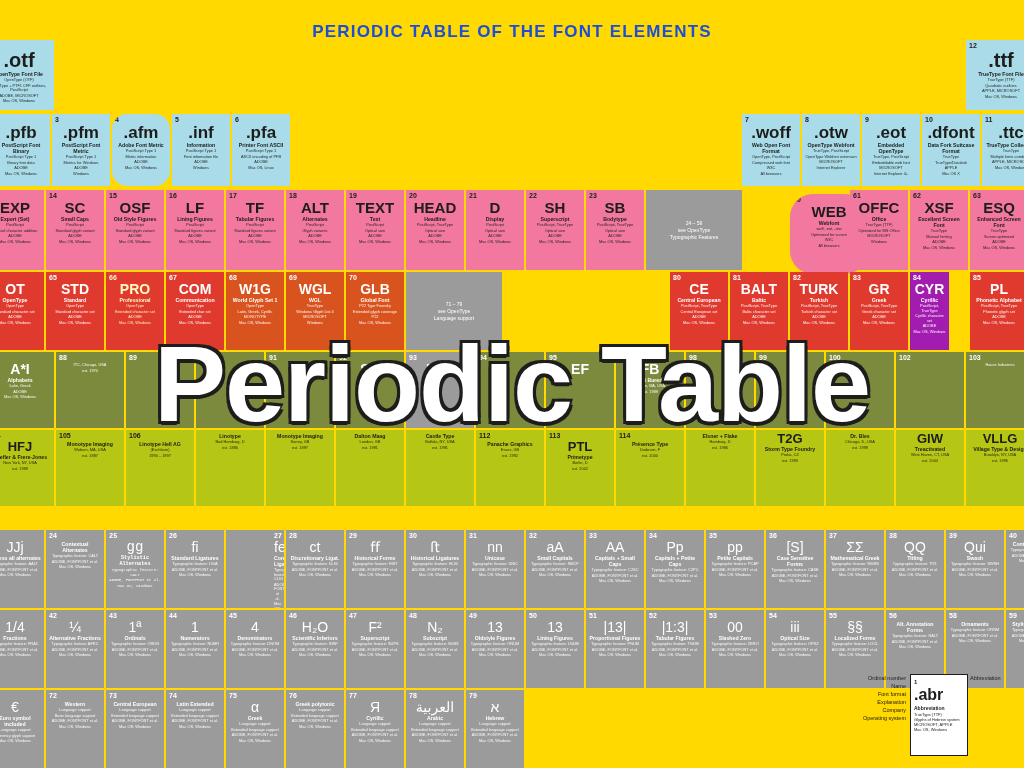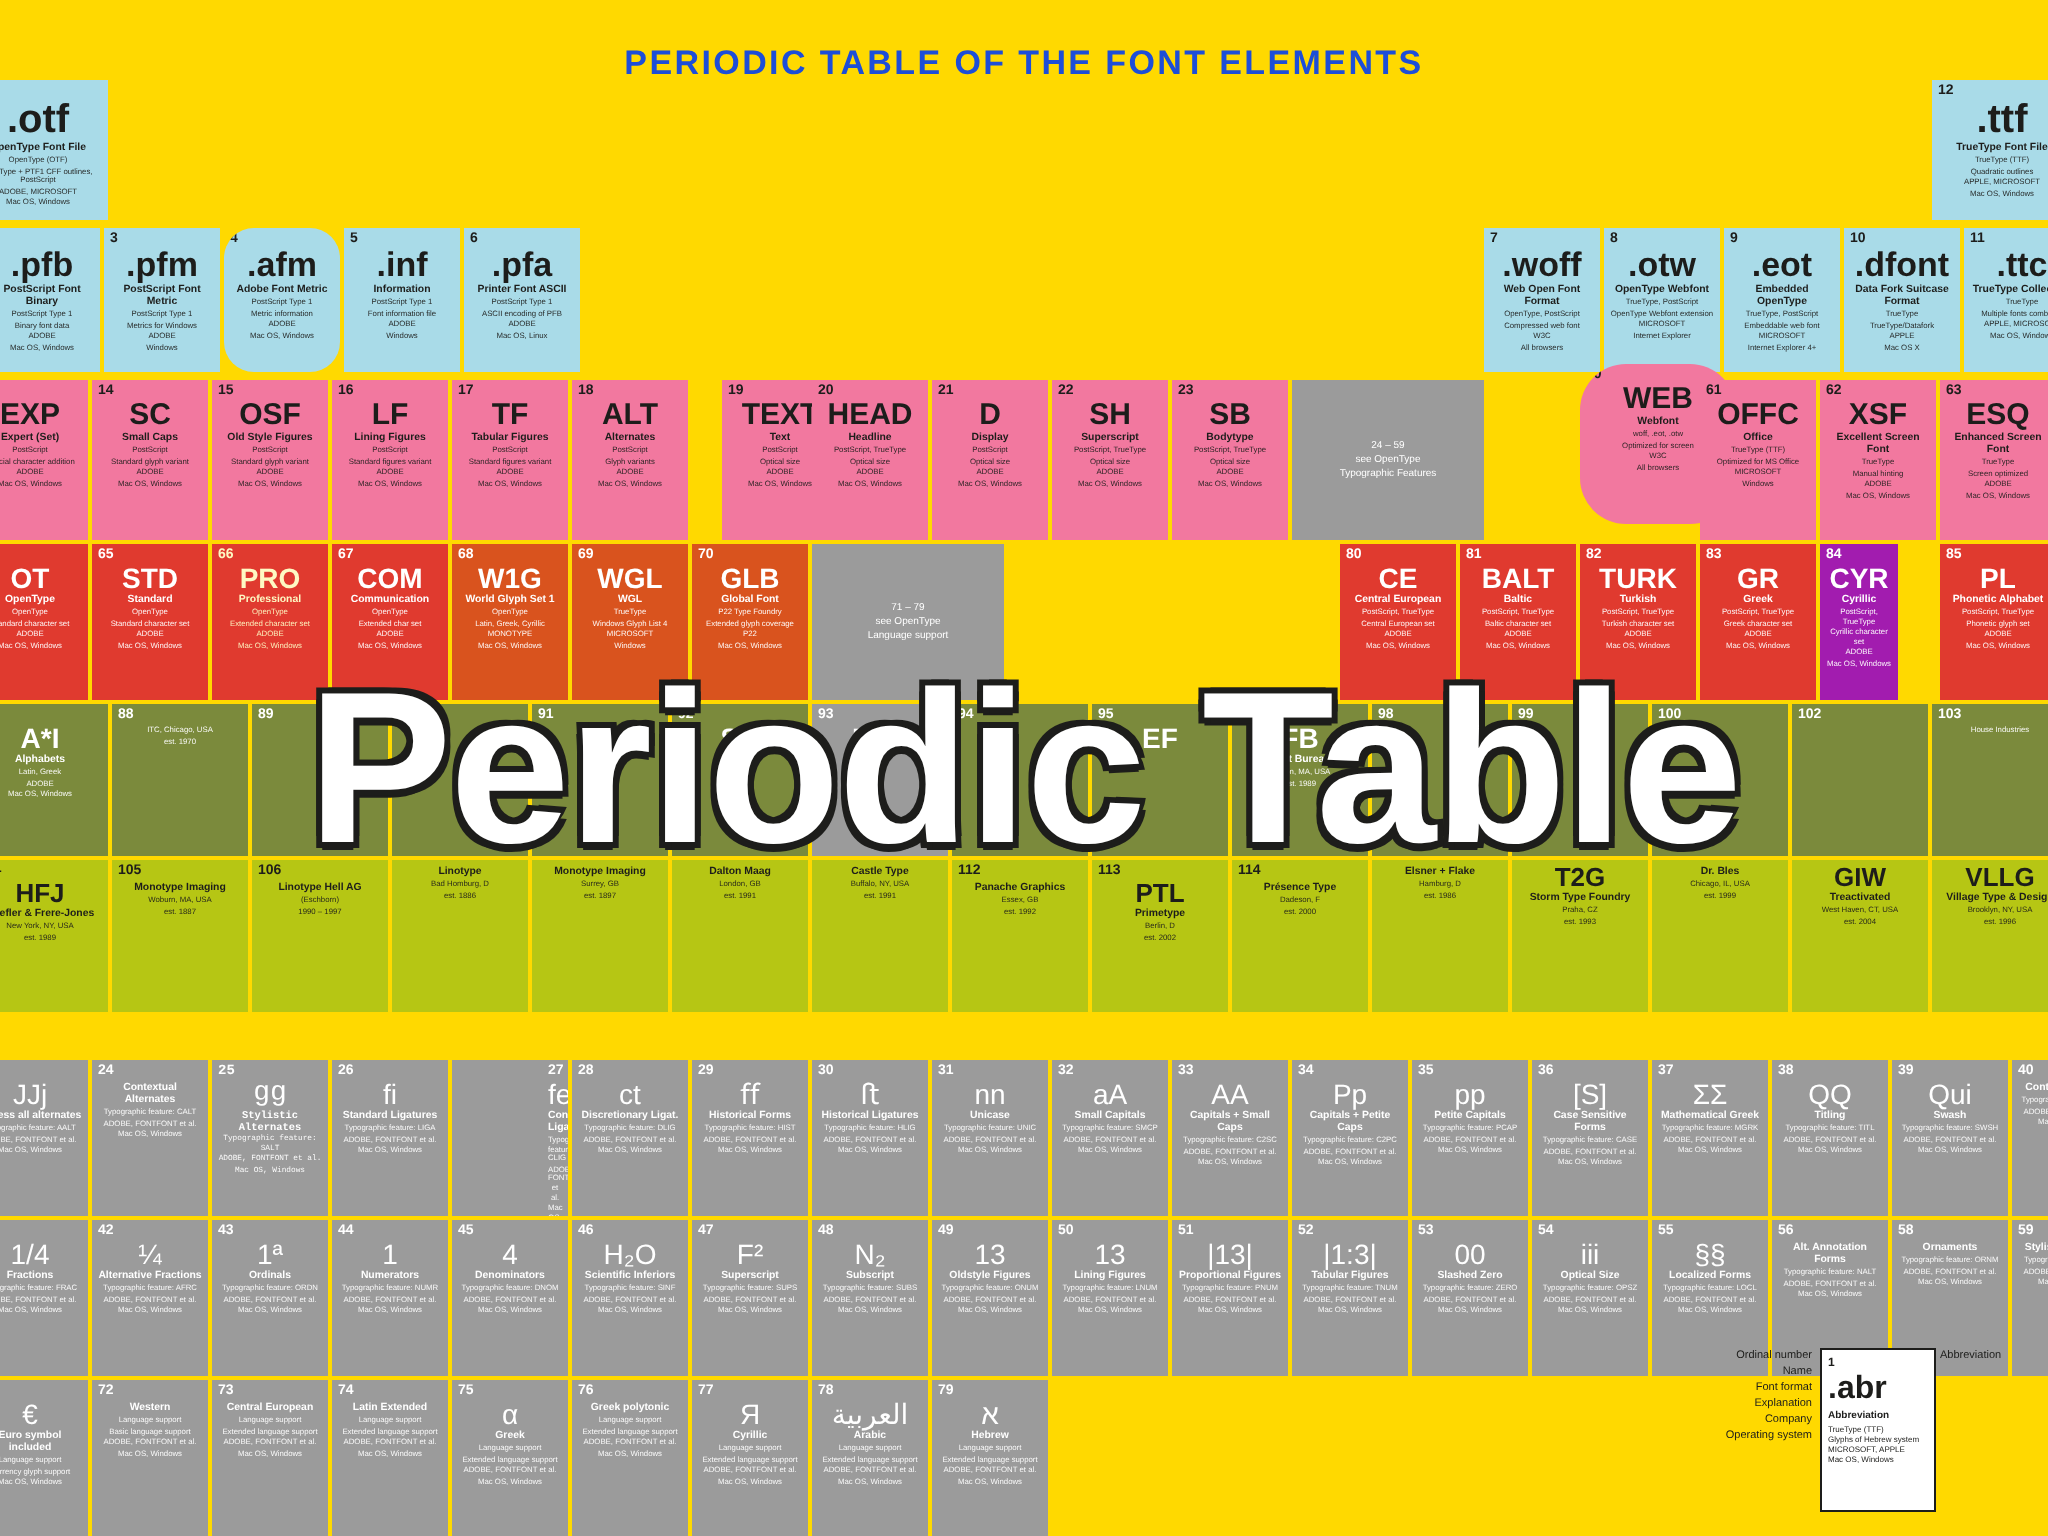--- a/index.html
+++ b/index.html
@@ -262,21 +262,21 @@
     </div>
     <div class="cell r3" style="left: 286px; top: 190px; width: 58px; height: 80px; background: rgb(242, 120, 159);">
       <span class="num">18</span>
       <span class="sym">ALT</span>
       <span class="nm">Alternates</span>
       <span class="meta">PostScript</span>
       <span class="meta">Glyph variants</span>
       <span class="meta">ADOBE</span>
       <span class="meta">Mac OS, Windows</span>
     </div>
-    <div class="cell r3" style="left: 346px; top: 190px; width: 58px; height: 80px; background: rgb(242, 120, 159); margin-left: 15px;">
+    <div class="cell r3" style="left: 346px; top: 190px; width: 58px; height: 80px; background: rgb(242, 120, 159);">
       <span class="num">19</span>
       <span class="sym">TEXT</span>
       <span class="nm">Text</span>
       <span class="meta">PostScript</span>
       <span class="meta">Optical size</span>
       <span class="meta">ADOBE</span>
       <span class="meta">Mac OS, Windows</span>
     </div>
     <div class="cell r3" style="left: 406px; top: 190px; width: 58px; height: 80px; background: rgb(242, 120, 159);">
       <span class="num">20</span>
@@ -307,21 +307,21 @@
     </div>
     <div class="cell r3" style="left: 586px; top: 190px; width: 58px; height: 80px; background: rgb(242, 120, 159);">
       <span class="num">23</span>
       <span class="sym">SB</span>
       <span class="nm">Bodytype</span>
       <span class="meta">PostScript, TrueType</span>
       <span class="meta">Optical size</span>
       <span class="meta">ADOBE</span>
       <span class="meta">Mac OS, Windows</span>
     </div>
-    <div class="cell r3" style="left: 790px; top: 182px; width: 78px; height: 80px; background: rgb(242, 120, 159); border-radius: 23px;">
+    <div class="cell r3" style="left: 790px; top: 194px; width: 78px; height: 80px; background: rgb(242, 120, 159); border-radius: 23px;">
       <span class="num">60</span>
       <span class="sym">WEB</span>
       <span class="nm">Webfont</span>
       <span class="meta">woff, .eot, .otw</span>
       <span class="meta">Optimized for screen</span>
       <span class="meta">W3C</span>
       <span class="meta">All browsers</span>
     </div>
     <div class="cell r3" style="left: 850px; top: 190px; width: 58px; height: 80px; background: rgb(242, 120, 159);">
       <span class="num">61</span>

